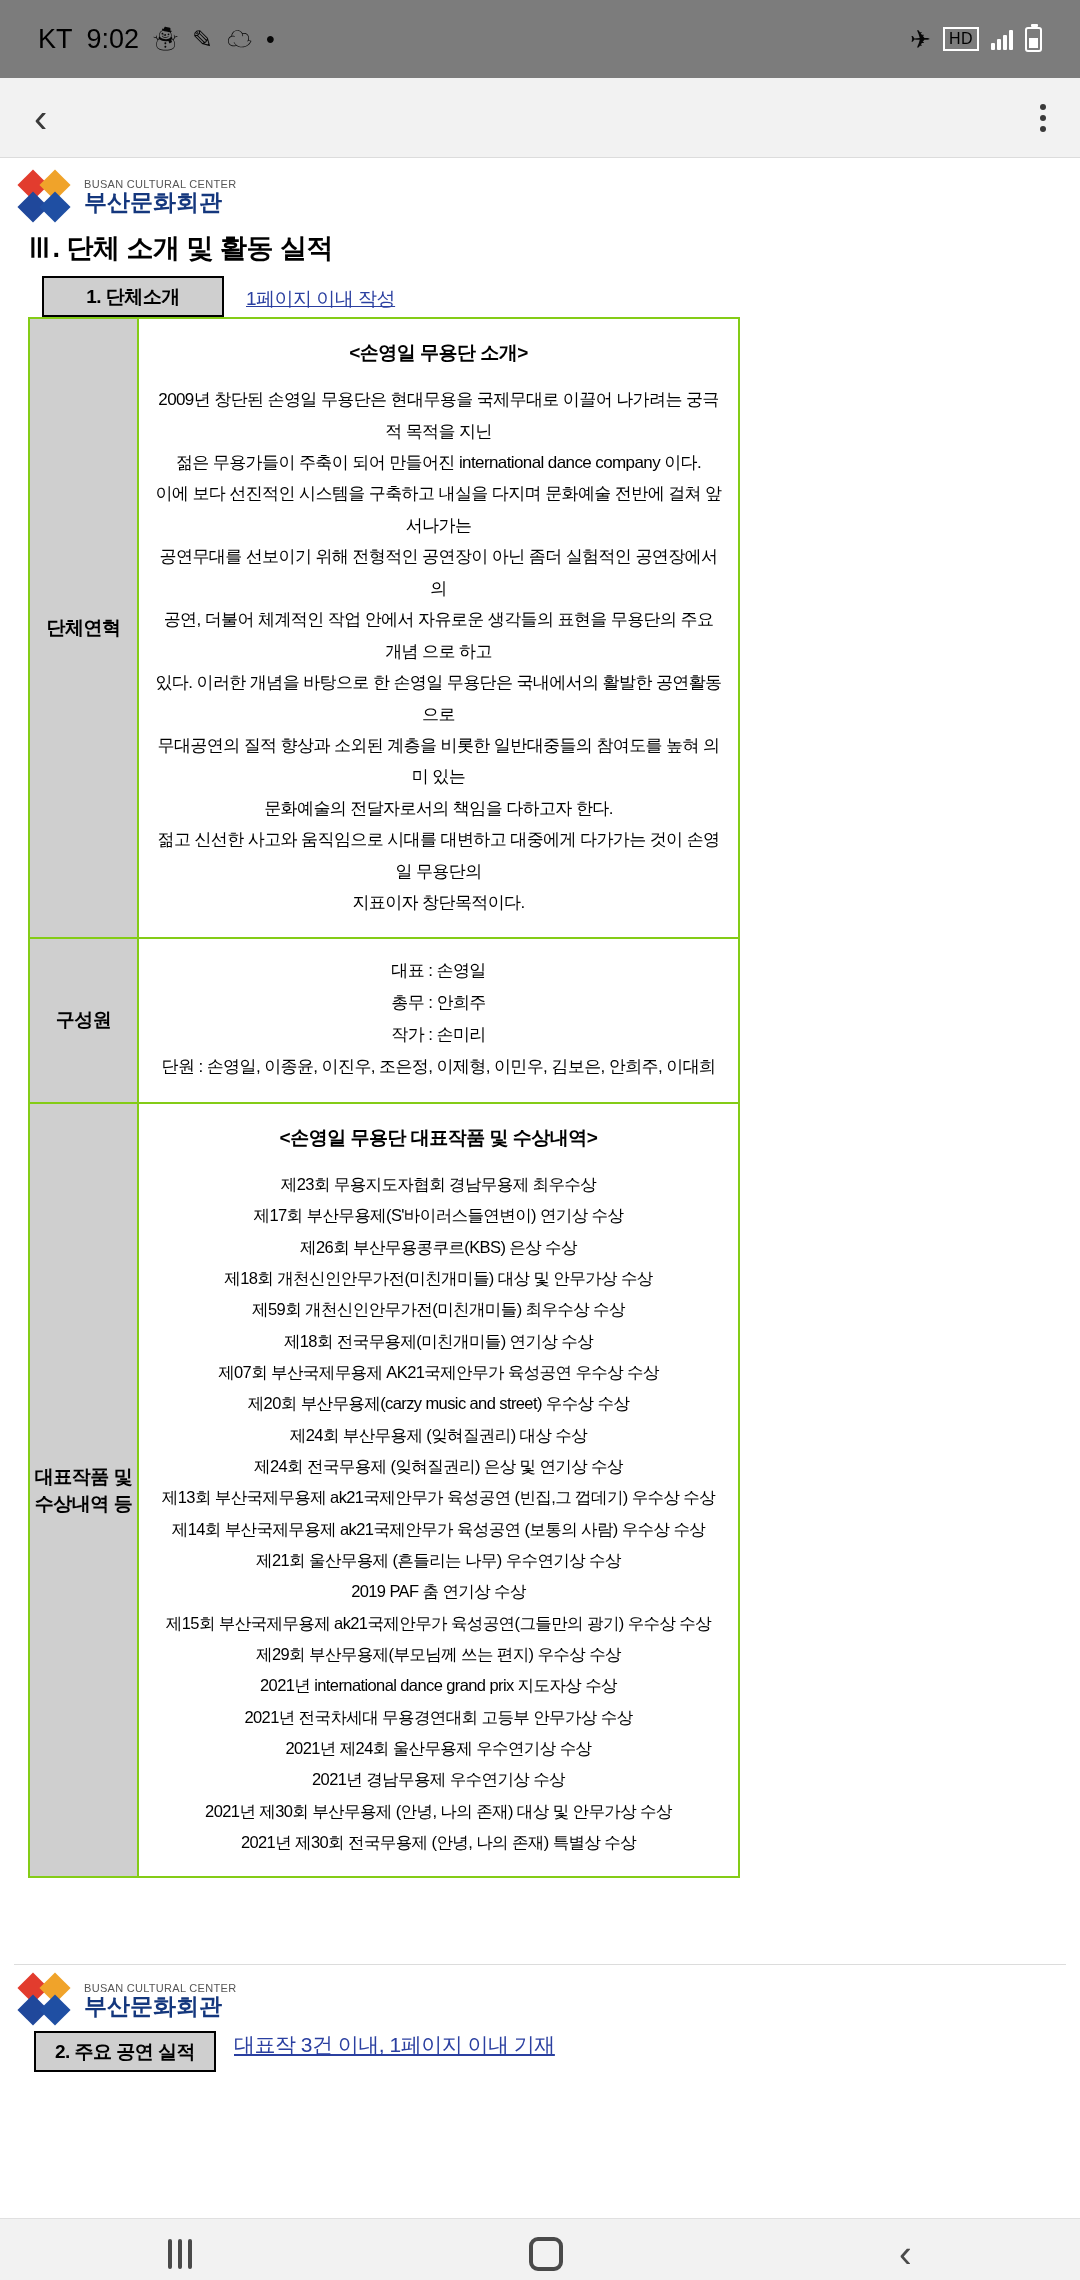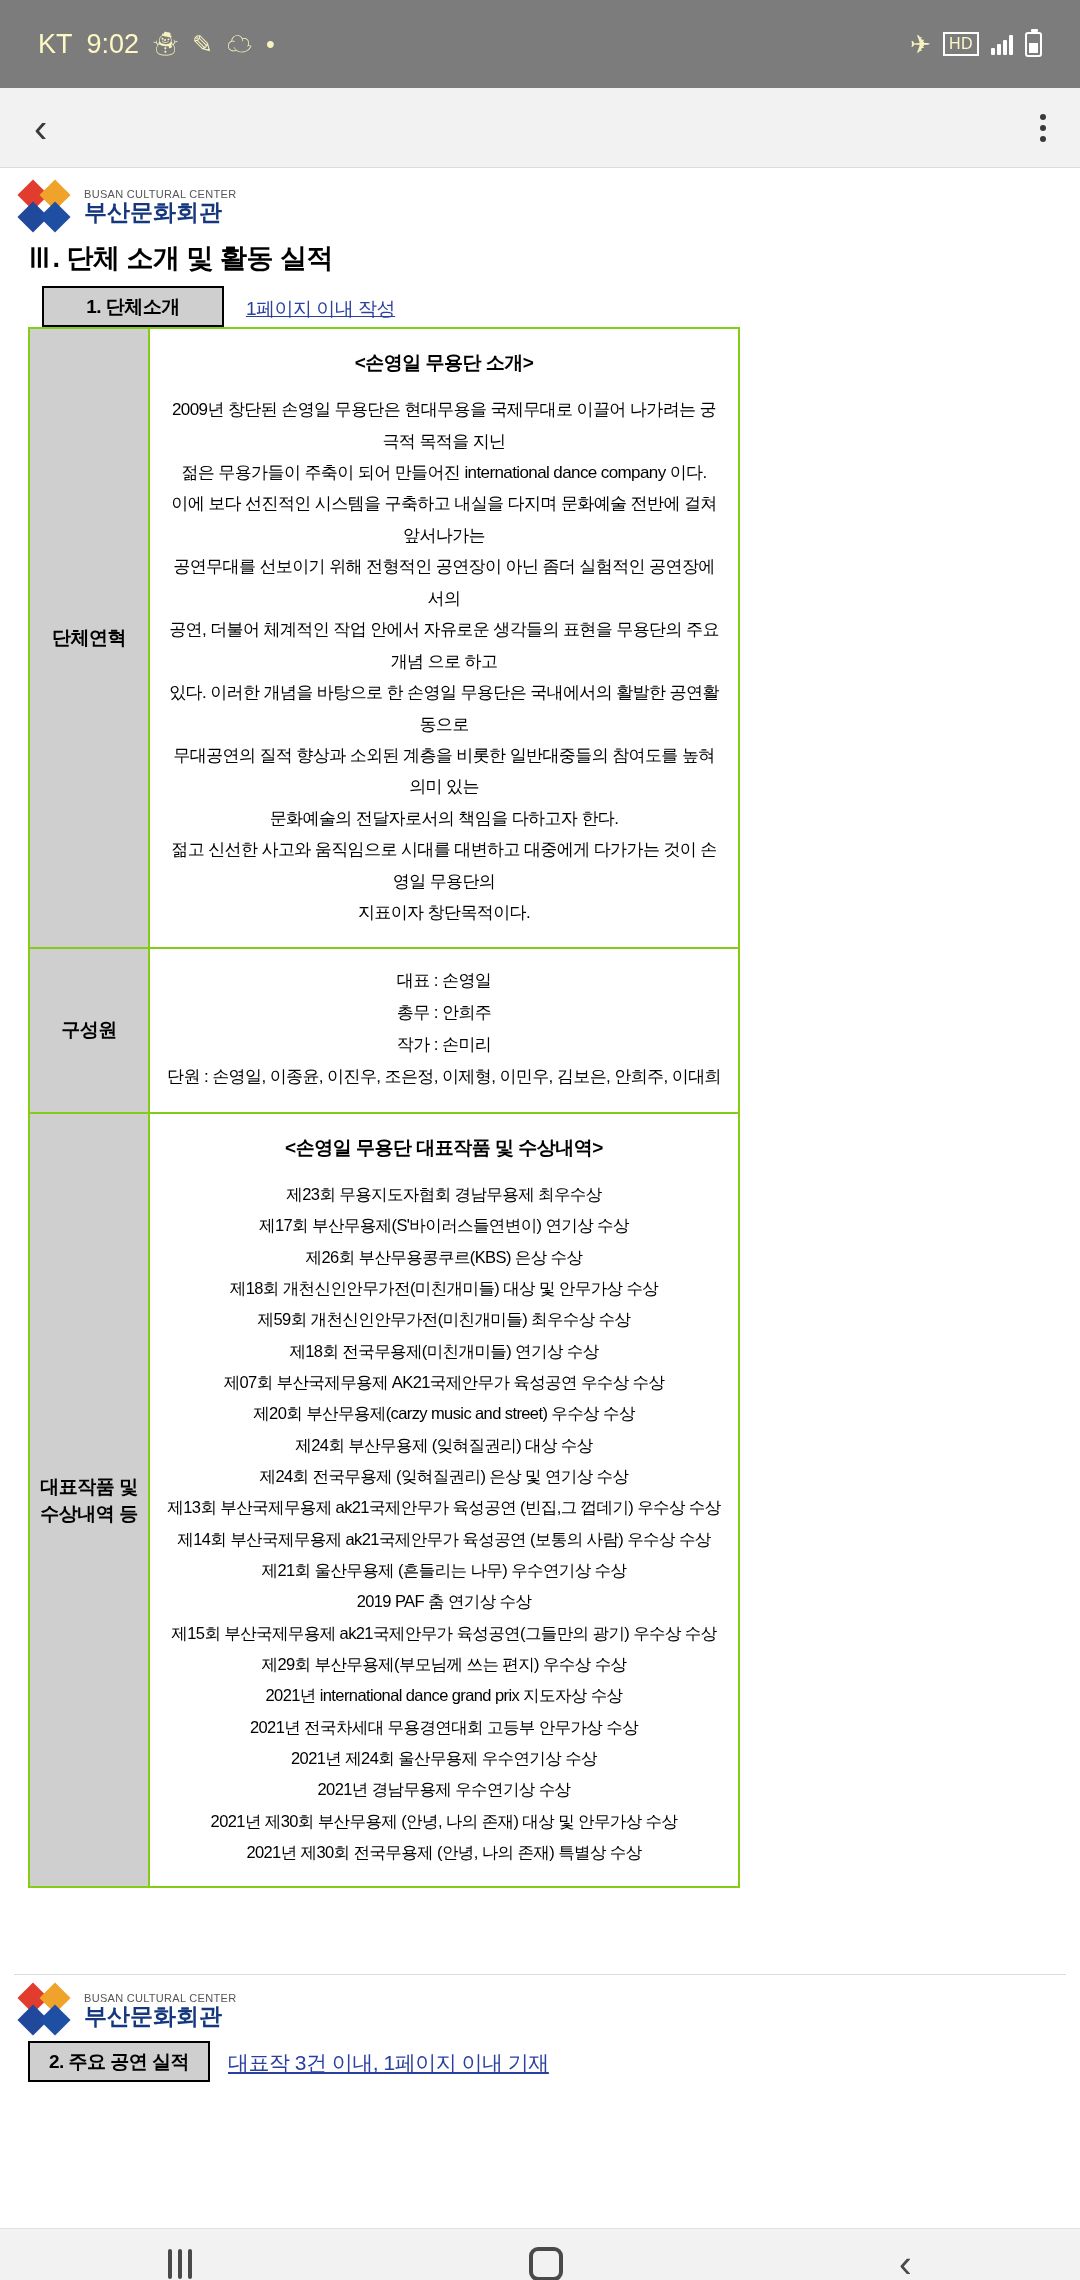--- a/index.html
+++ b/index.html
@@ -5,27 +5,27 @@
   * { box-sizing: border-box; margin: 0; padding: 0; }
   html, body {
     width: 1080px;
     height: 2280px;
     background: #ffffff;
     font-family: "Liberation Sans", sans-serif;
     overflow: hidden;
   }
   
   .status-bar {
-    height: 88px;
+    height: 78px;
     background: #7c7c7c;
     display: flex;
     align-items: center;
     justify-content: space-between;
     padding: 0 38px;
-    color: #fef9c3;
+    color: #000000;
   }
   .status-left {
     display: flex;
     align-items: center;
     gap: 14px;
     font-size: 27px;
   }
   .status-right {
     display: flex;
     align-items: center;
@@ -140,21 +140,21 @@
     margin-left: 14px;
     border-collapse: collapse;
     table-layout: fixed;
     background: #ffffff;
   }
   table.doc-table td {
     border: 2px solid #84cc16;
     vertical-align: middle;
   }
   td.label-cell {
-    width: 120px;
+    width: 109px;
     background: #cfcfcf;
     text-align: center;
     font-size: 19px;
     font-weight: 700;
     letter-spacing: -0.5px;
     line-height: 1.45;
   }
   td.body-cell {
     padding: 16px 16px 18px 16px;
     text-align: center;
@@ -174,22 +174,21 @@
   .award-line { line-height: 1.9; font-size: 16.5px; }
   .u { }
   .gap-band {
     height: 86px;
     background: #ffffff;
   }
   .sep-line { height: 1px; background: #dcdcdc; margin: 0 0 0 0; }
   .next-page { padding-top: 10px; }
   .next-tab-row {
     display: flex;
-    align-items: flex-end;
-    margin-left: 14px;
+    margin-left: 20px;
     margin-top: 6px;
   }
   .next-tab-box {
     width: 182px;
     border: 2px solid #000;
     background: #cfcfcf;
     text-align: center;
     font-size: 19px;
     font-weight: 700;
     padding: 6px 0 5px 0;

